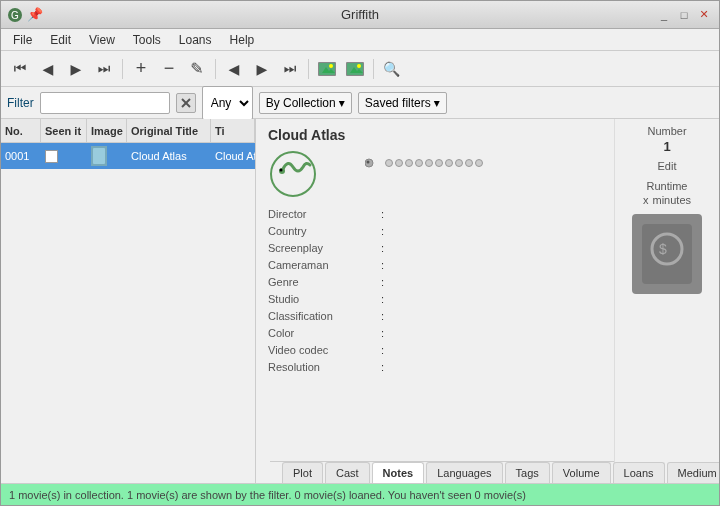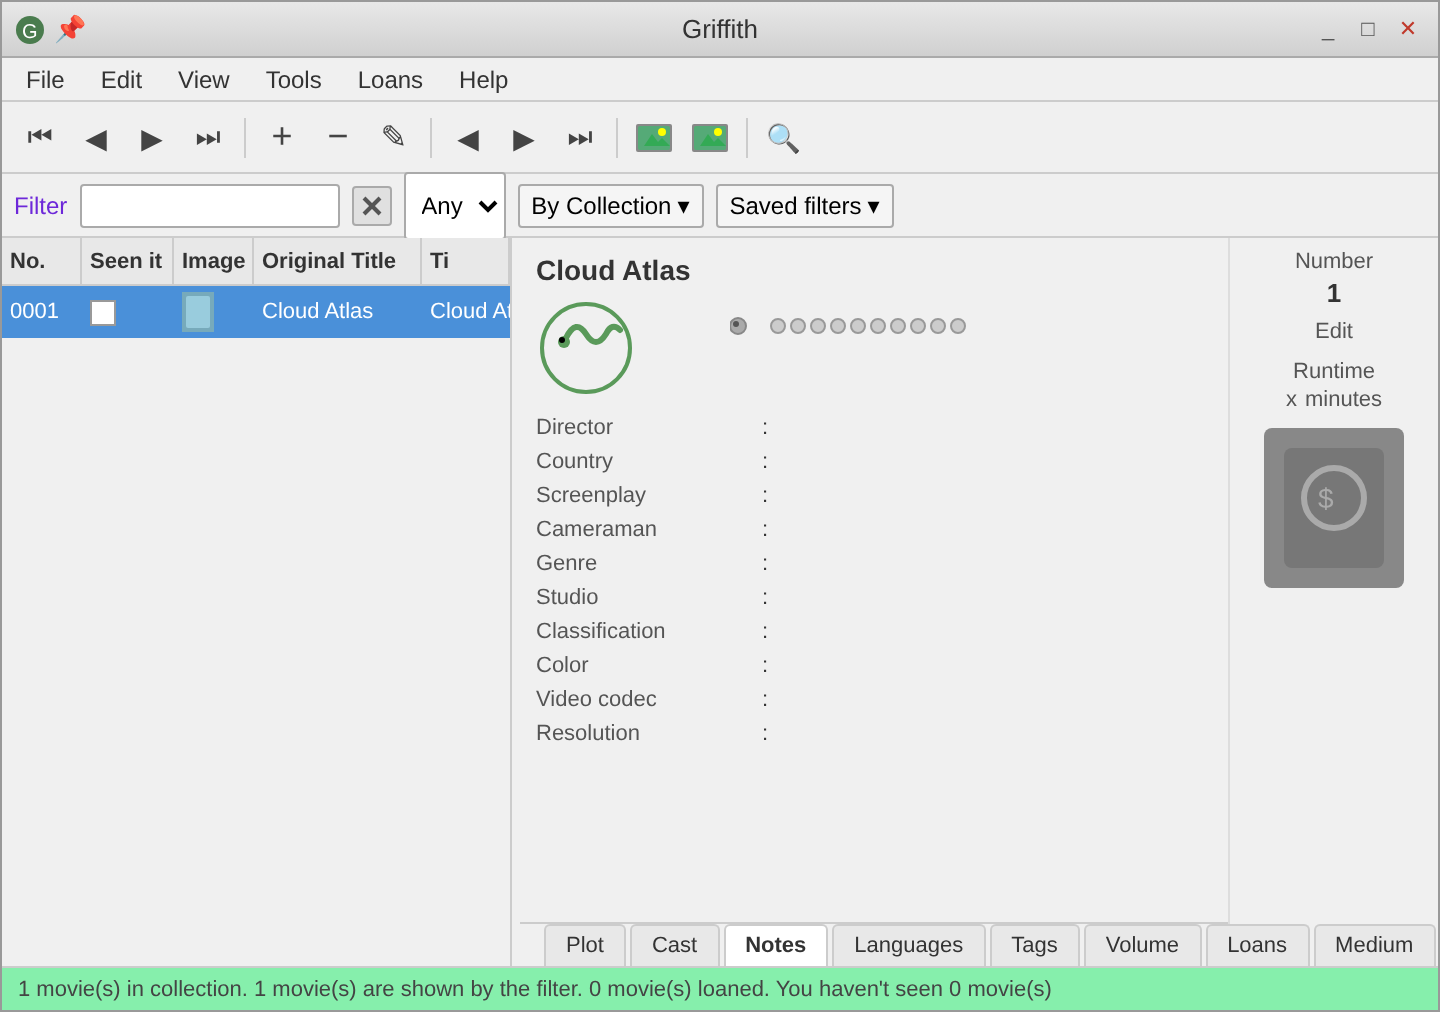--- a/index.html
+++ b/index.html
@@ -117,21 +117,21 @@
       background: #f0f0f0;
       height: 32px;
       display: flex;
       align-items: center;
       padding: 0 6px;
       border-bottom: 1px solid #ccc;
       gap: 6px;
     }
     .filter-label {
       font-size: 12px;
-      color: #6d28d9;
+      color: #0c4a6e;
     }
     .filter-input {
       width: 130px;
       height: 22px;
       border: 1px solid #aaa;
       border-radius: 2px;
       padding: 0 4px;
       font-size: 12px;
       background: white;
     }
@@ -536,21 +536,21 @@
             <div class="field-label">Color</div>
             <div class="field-value">&nbsp;:</div>
 
             <div class="field-label">Video codec</div>
             <div class="field-value">&nbsp;:</div>
 
             <div class="field-label">Resolution</div>
             <div class="field-value">&nbsp;:</div>
           </div>
 
-          <div style="position:absolute; bottom:0; left:4px; right:105px; display:flex; padding:0 12px; background:#f0f0f0; border-top:1px solid #ccc;">
+          <div style="position:absolute; bottom:0; left:14px; right:105px; display:flex; padding:0 12px; background:#f0f0f0; border-top:1px solid #ccc;">
             <div class="tab">Plot</div>
             <div class="tab">Cast</div>
             <div class="tab active">Notes</div>
             <div class="tab">Languages</div>
             <div class="tab">Tags</div>
             <div class="tab">Volume</div>
             <div class="tab">Loans</div>
             <div class="tab">Medium</div>
           </div>
         </div>

